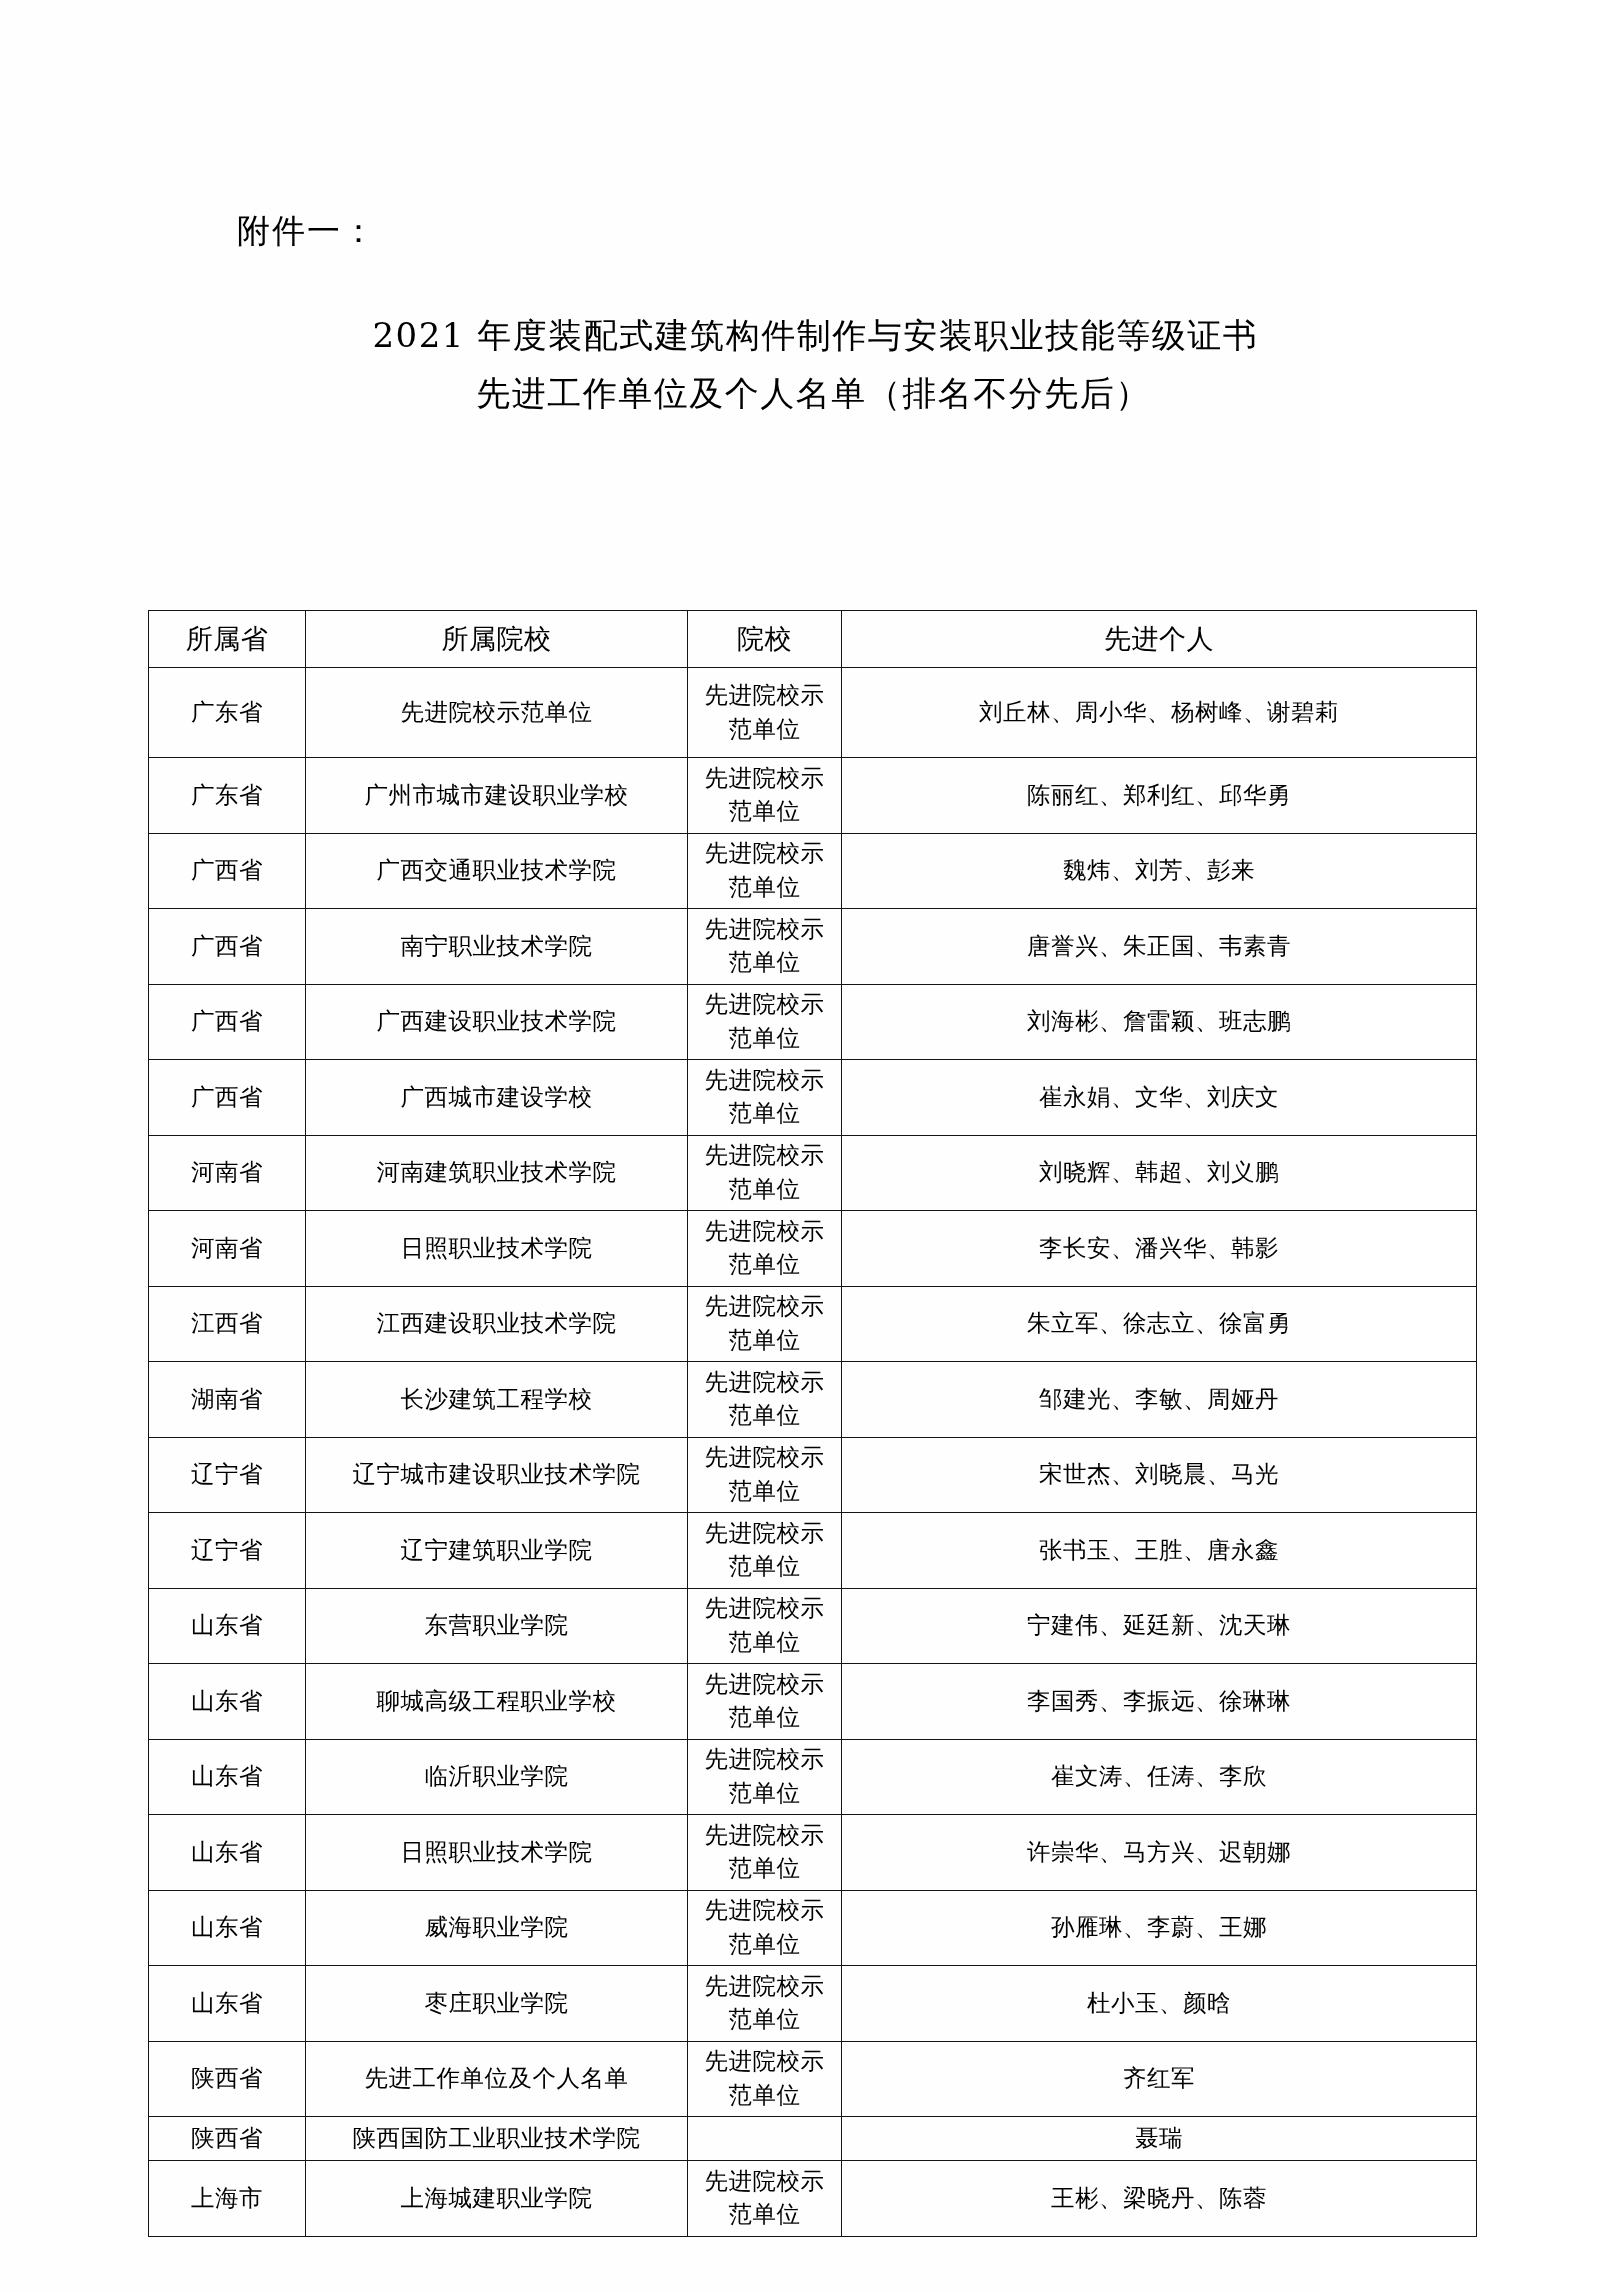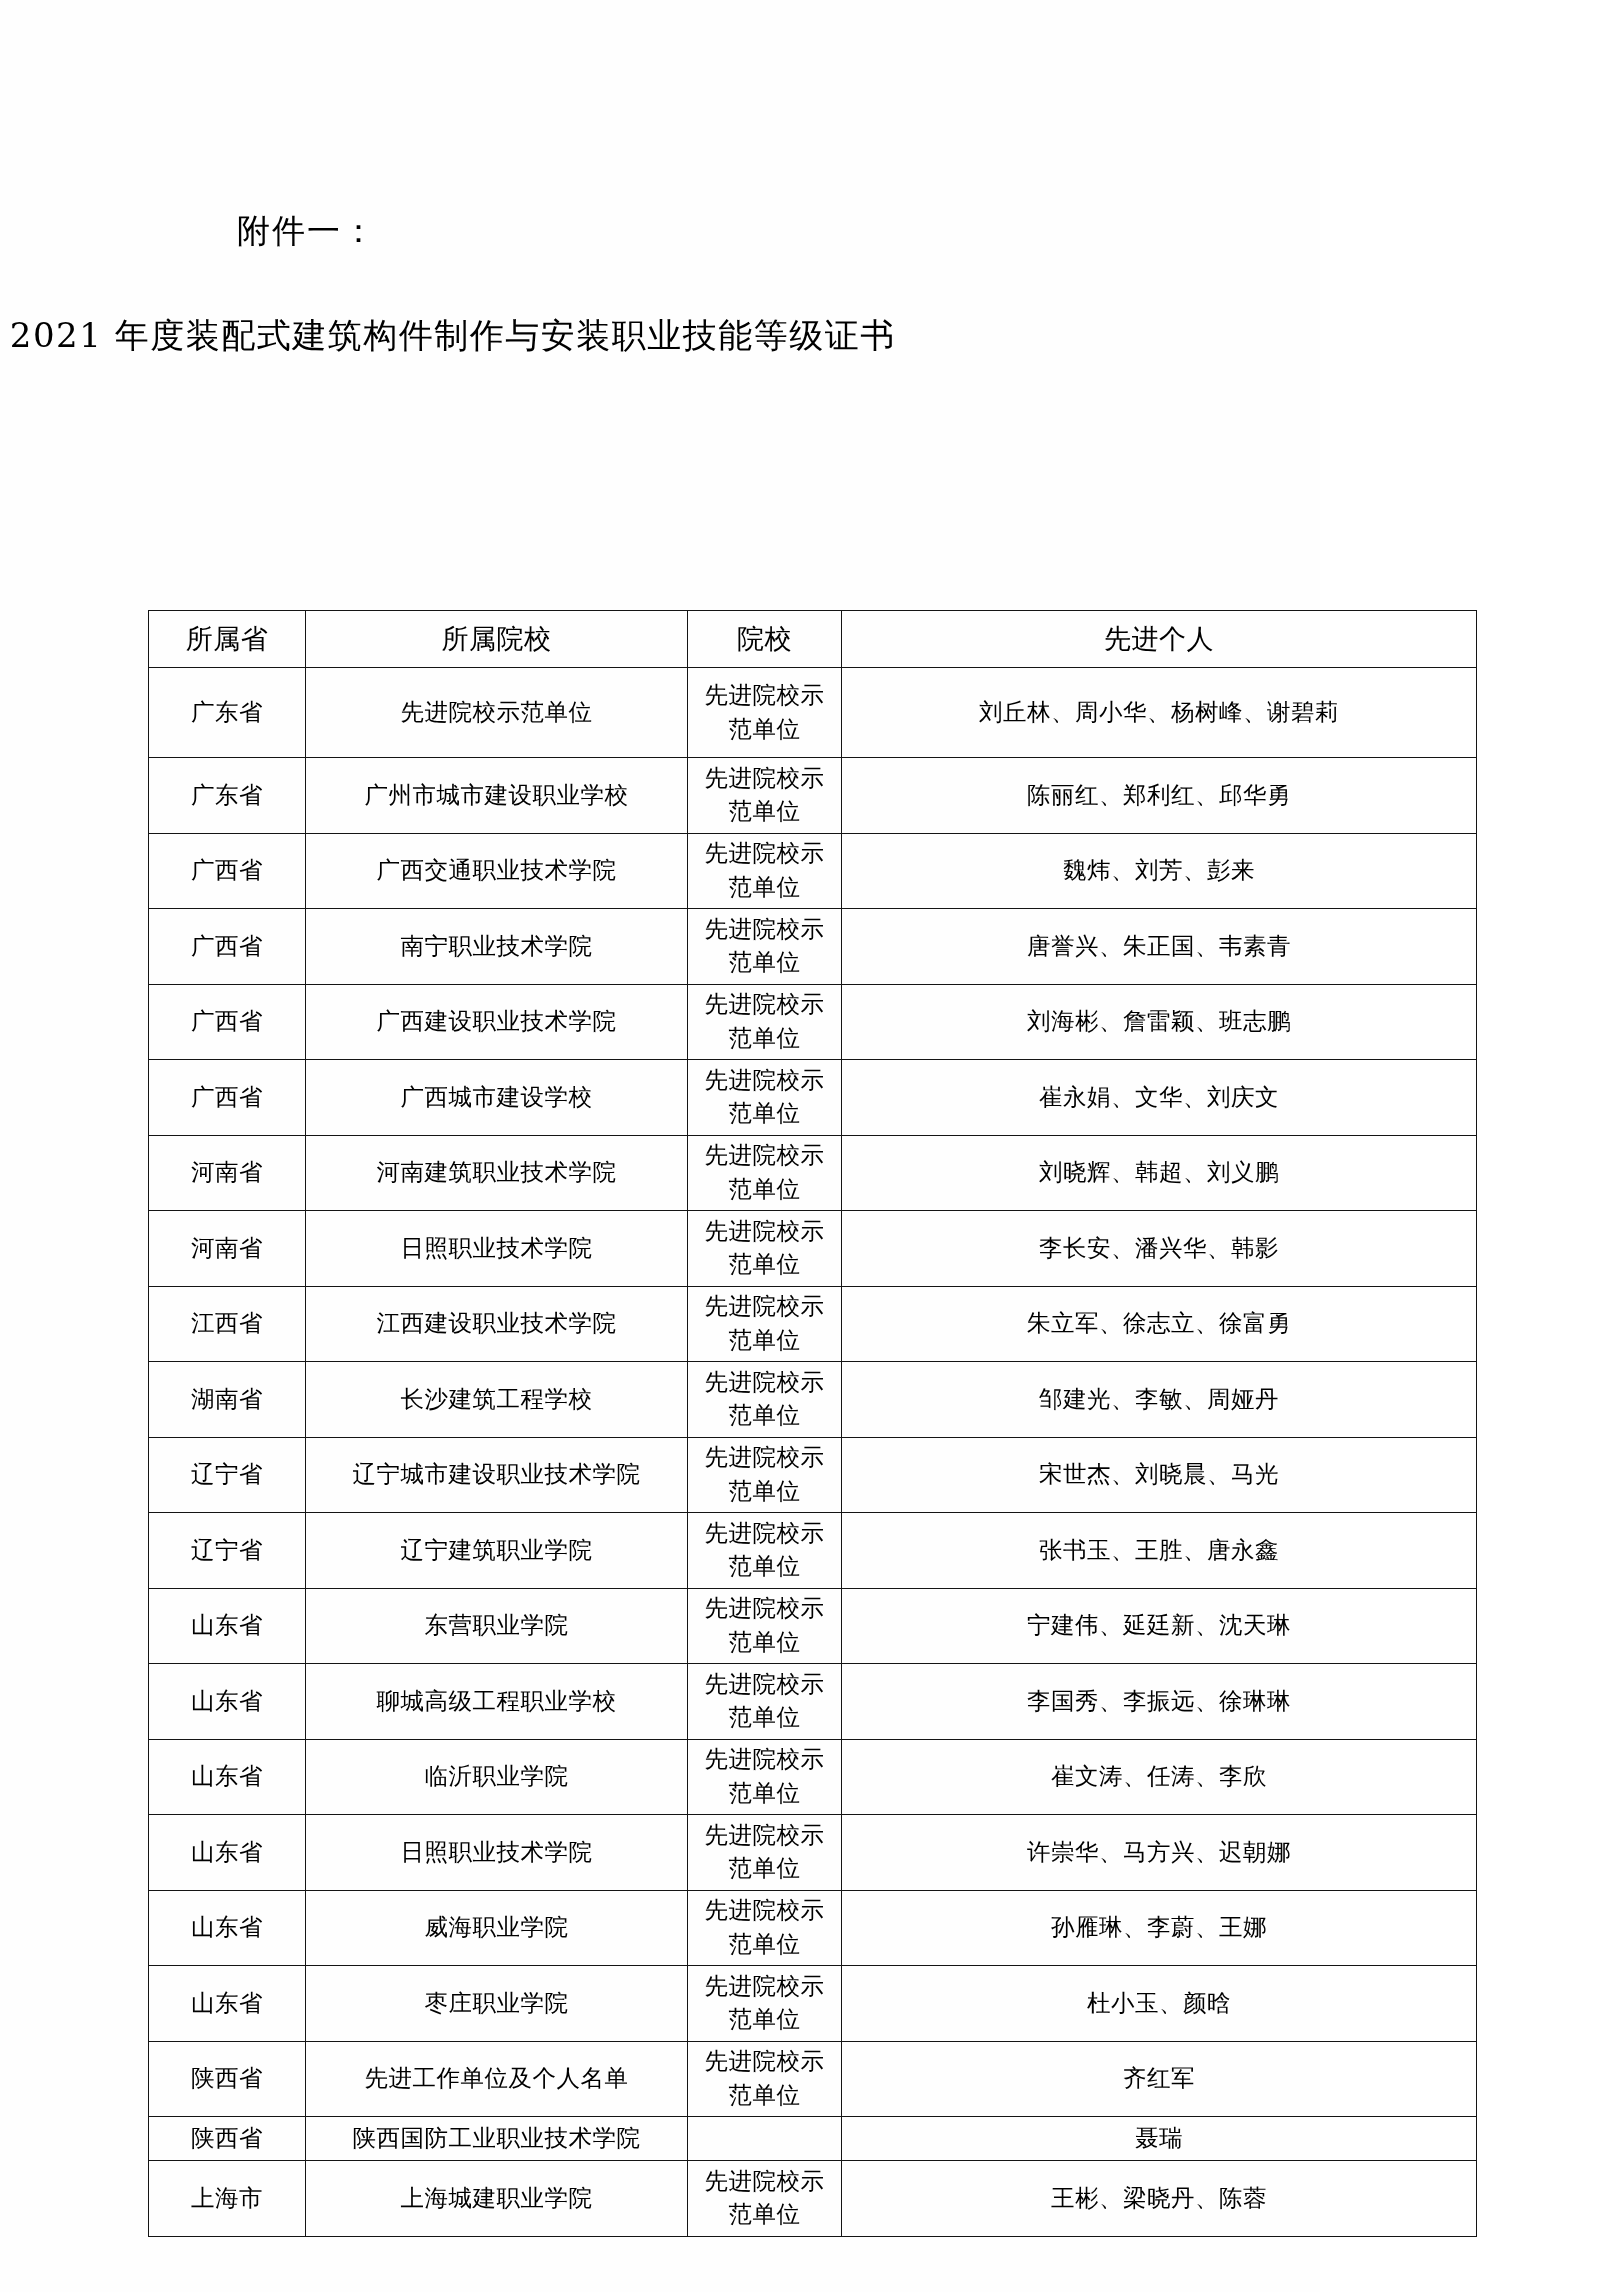--- a/index.html
+++ b/index.html
@@ -37,20 +37,21 @@
     line-height: 1;
     white-space: nowrap;
   }
 
   
   .doc-title {
     position: absolute;
     left: 0;
     top: 306px;
     width: 1621px;
+    text-align: center;
   }
   .doc-title .tline {
     font-size: 34px;
     line-height: 1.72;
     letter-spacing: 1.5px;
     white-space: nowrap;
   }
   .doc-title .tline-1 { padding-left: 9.8px; }
   .doc-title .tline-2 { padding-left: 5.9px; }
 
@@ -97,20 +98,21 @@
 </style>
 </head>
 <body>
 
 <div class="page">
 
   <div class="attachment-label">附件一：</div>
 
   <div class="doc-title">
     <div class="tline tline-1">2021 年度装配式建筑构件制作与安装职业技能等级证书</div>
+    <div class="tline tline-2">先进工作单位及个人名单（排名不分先后）</div>
   </div>
 
   <div class="table-wrap">
     <table class="award-table">
       <colgroup>
         <col class="c-prov">
         <col class="c-school">
         <col class="c-honor">
         <col class="c-people">
       </colgroup>

